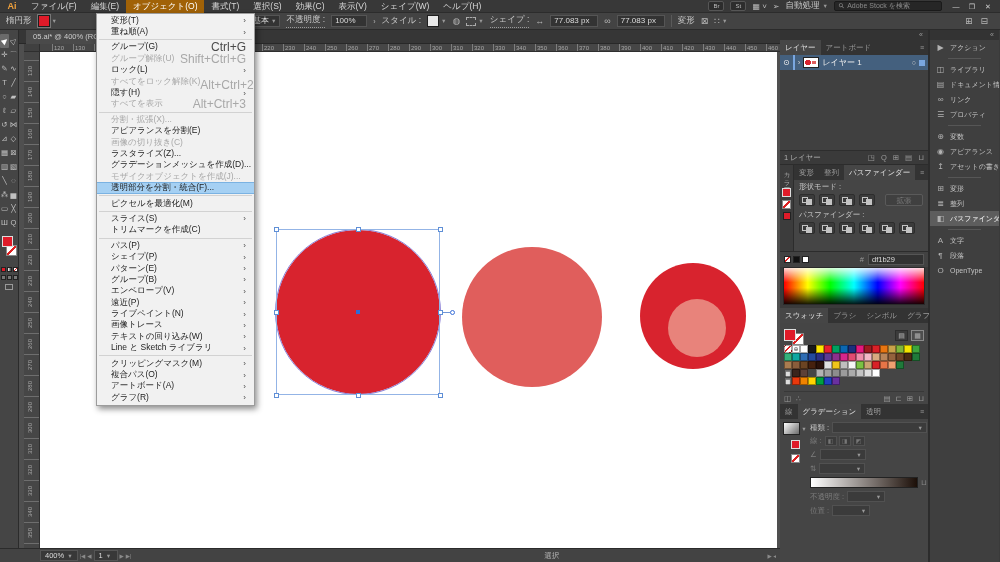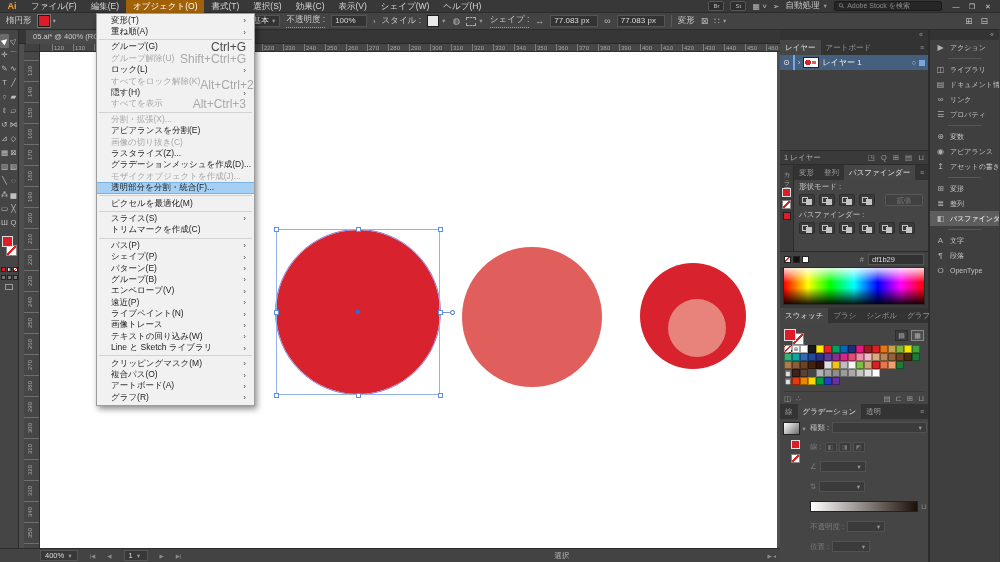--- a/index.html
+++ b/index.html
@@ -58,21 +58,21 @@
   .screenmode{width:8px;height:6px;border:1px solid #999;margin:4px auto 0}
   
   #canvas{position:absolute;left:40px;top:52px;width:737px;height:496px;background:#ffffff}
   .circle{position:absolute;border-radius:50%}
   .bbox{position:absolute;border:1px solid #93b4e6}
   .handle{position:absolute;width:5px;height:5px;background:#fff;border:1px solid #5f8fd6}
   .cdot{position:absolute;width:4px;height:4px;background:#2f6bd8}
   .wline{position:absolute;height:1px;background:#6f96d8}
   .wcirc{position:absolute;width:5px;height:5px;border:1px solid #3a6fd8;border-radius:50%;background:#fff}
   
-  #statusbar{position:absolute;left:0;top:548px;width:780px;height:14px;background:#434343;border-top:1px solid #2b2b2b;display:flex;align-items:center;gap:12px;padding-left:40px;font-size:7.5px;color:#bbb;z-index:6}
+  #statusbar{position:absolute;left:0;top:548px;width:780px;height:14px;background:#434343;border-top:1px solid #2b2b2b;display:flex;align-items:center;gap:2px;padding-left:40px;font-size:7.5px;color:#bbb;z-index:6}
   .sb-box{background:#383838;border:1px solid #555;height:11px;display:flex;align-items:center;gap:3px;padding:0 4px;font-size:7.5px;color:#ddd}
   .navg{color:#8a8a8a;font-size:5.5px}
   
   #dock{position:absolute;left:780px;top:30px;width:220px;height:532px;background:#3a3a3a;display:flex;z-index:6}
   #dcol1{width:149px;display:flex;flex-direction:column;border-right:1px solid #2c2c2c}
   #dcol2{width:70px;background:#3f3f3f;border-left:1px solid #2c2c2c;display:flex;flex-direction:column}
   .dockhead{height:10px;background:#333;color:#9a9a9a;font-size:7px;line-height:10px;text-align:right;padding-right:5px;flex:none}
   .ptabs{height:15px;background:#333;display:flex;align-items:flex-end;font-size:7.5px;flex:none}
   .ptab{padding:0 5px;line-height:15px;color:#9a9a9a;white-space:nowrap}
   .ptab.active{background:#464646;color:#e0e0e0}
@@ -119,21 +119,21 @@
   .swcell{width:8px;height:8px;border:1px solid rgba(0,0,0,.35)}
   .swcell.none{background:#fff;background-image:linear-gradient(135deg,transparent 40%,#d22 40%,#d22 58%,transparent 58%)}
   .swcell.reg{background:#fff;color:#555;font-size:6px;line-height:7px;text-align:center}
   .swcell.folder{background:#6b6b6b;color:#ddd;font-size:5px;line-height:7px;text-align:center}
   .swcell.blank{border-color:transparent}
   #swfoot{height:13px;display:flex;align-items:center;gap:5px;color:#9a9a9a;font-size:7.5px;margin-top:6px;border-top:1px solid #383838}
   
   #gradbody{flex:1;background:#454545;display:flex;padding:3px 4px;gap:4px;font-size:7.5px}
   #gleft{width:22px;display:flex;flex-direction:column;gap:5px;align-items:center}
   .gthumb{width:17px;height:13px;border:1px solid #222;background:linear-gradient(135deg,#fff,#6a6a6a)}
-  #gright{flex:1;display:flex;flex-direction:column;gap:9px}
+  #gright{flex:1;display:flex;flex-direction:column;gap:3px}
   .grow{display:flex;align-items:center;gap:3px;color:#c6c6c6}
   .grow.dis{color:#7d7d7d}
   .gdrop{height:11px;background:#3b3b3b;border:1px solid #515151;display:flex;align-items:center;justify-content:flex-end;padding:0 3px;color:#888}
   .gicon{width:12px;height:10px;background:#3b3b3b;border:1px solid #515151;color:#777;font-size:6px;text-align:center;line-height:9px}
   .gbar{width:108px;height:11px;border:1px solid #222;background:linear-gradient(90deg,#fff,#1c0f08)}
   
   .icitem{height:15px;display:flex;align-items:center;gap:4px;padding-left:5px;font-size:7px;color:#c3c3c3;white-space:nowrap;overflow:hidden}
   .icitem .g{width:11px;text-align:center;font-size:8px;color:#b2b2b2;flex:none}
   .icitem.active{background:#5d5d5d;color:#fff}
   .icsep{height:1px;background:#565656;margin:3px 18px}

